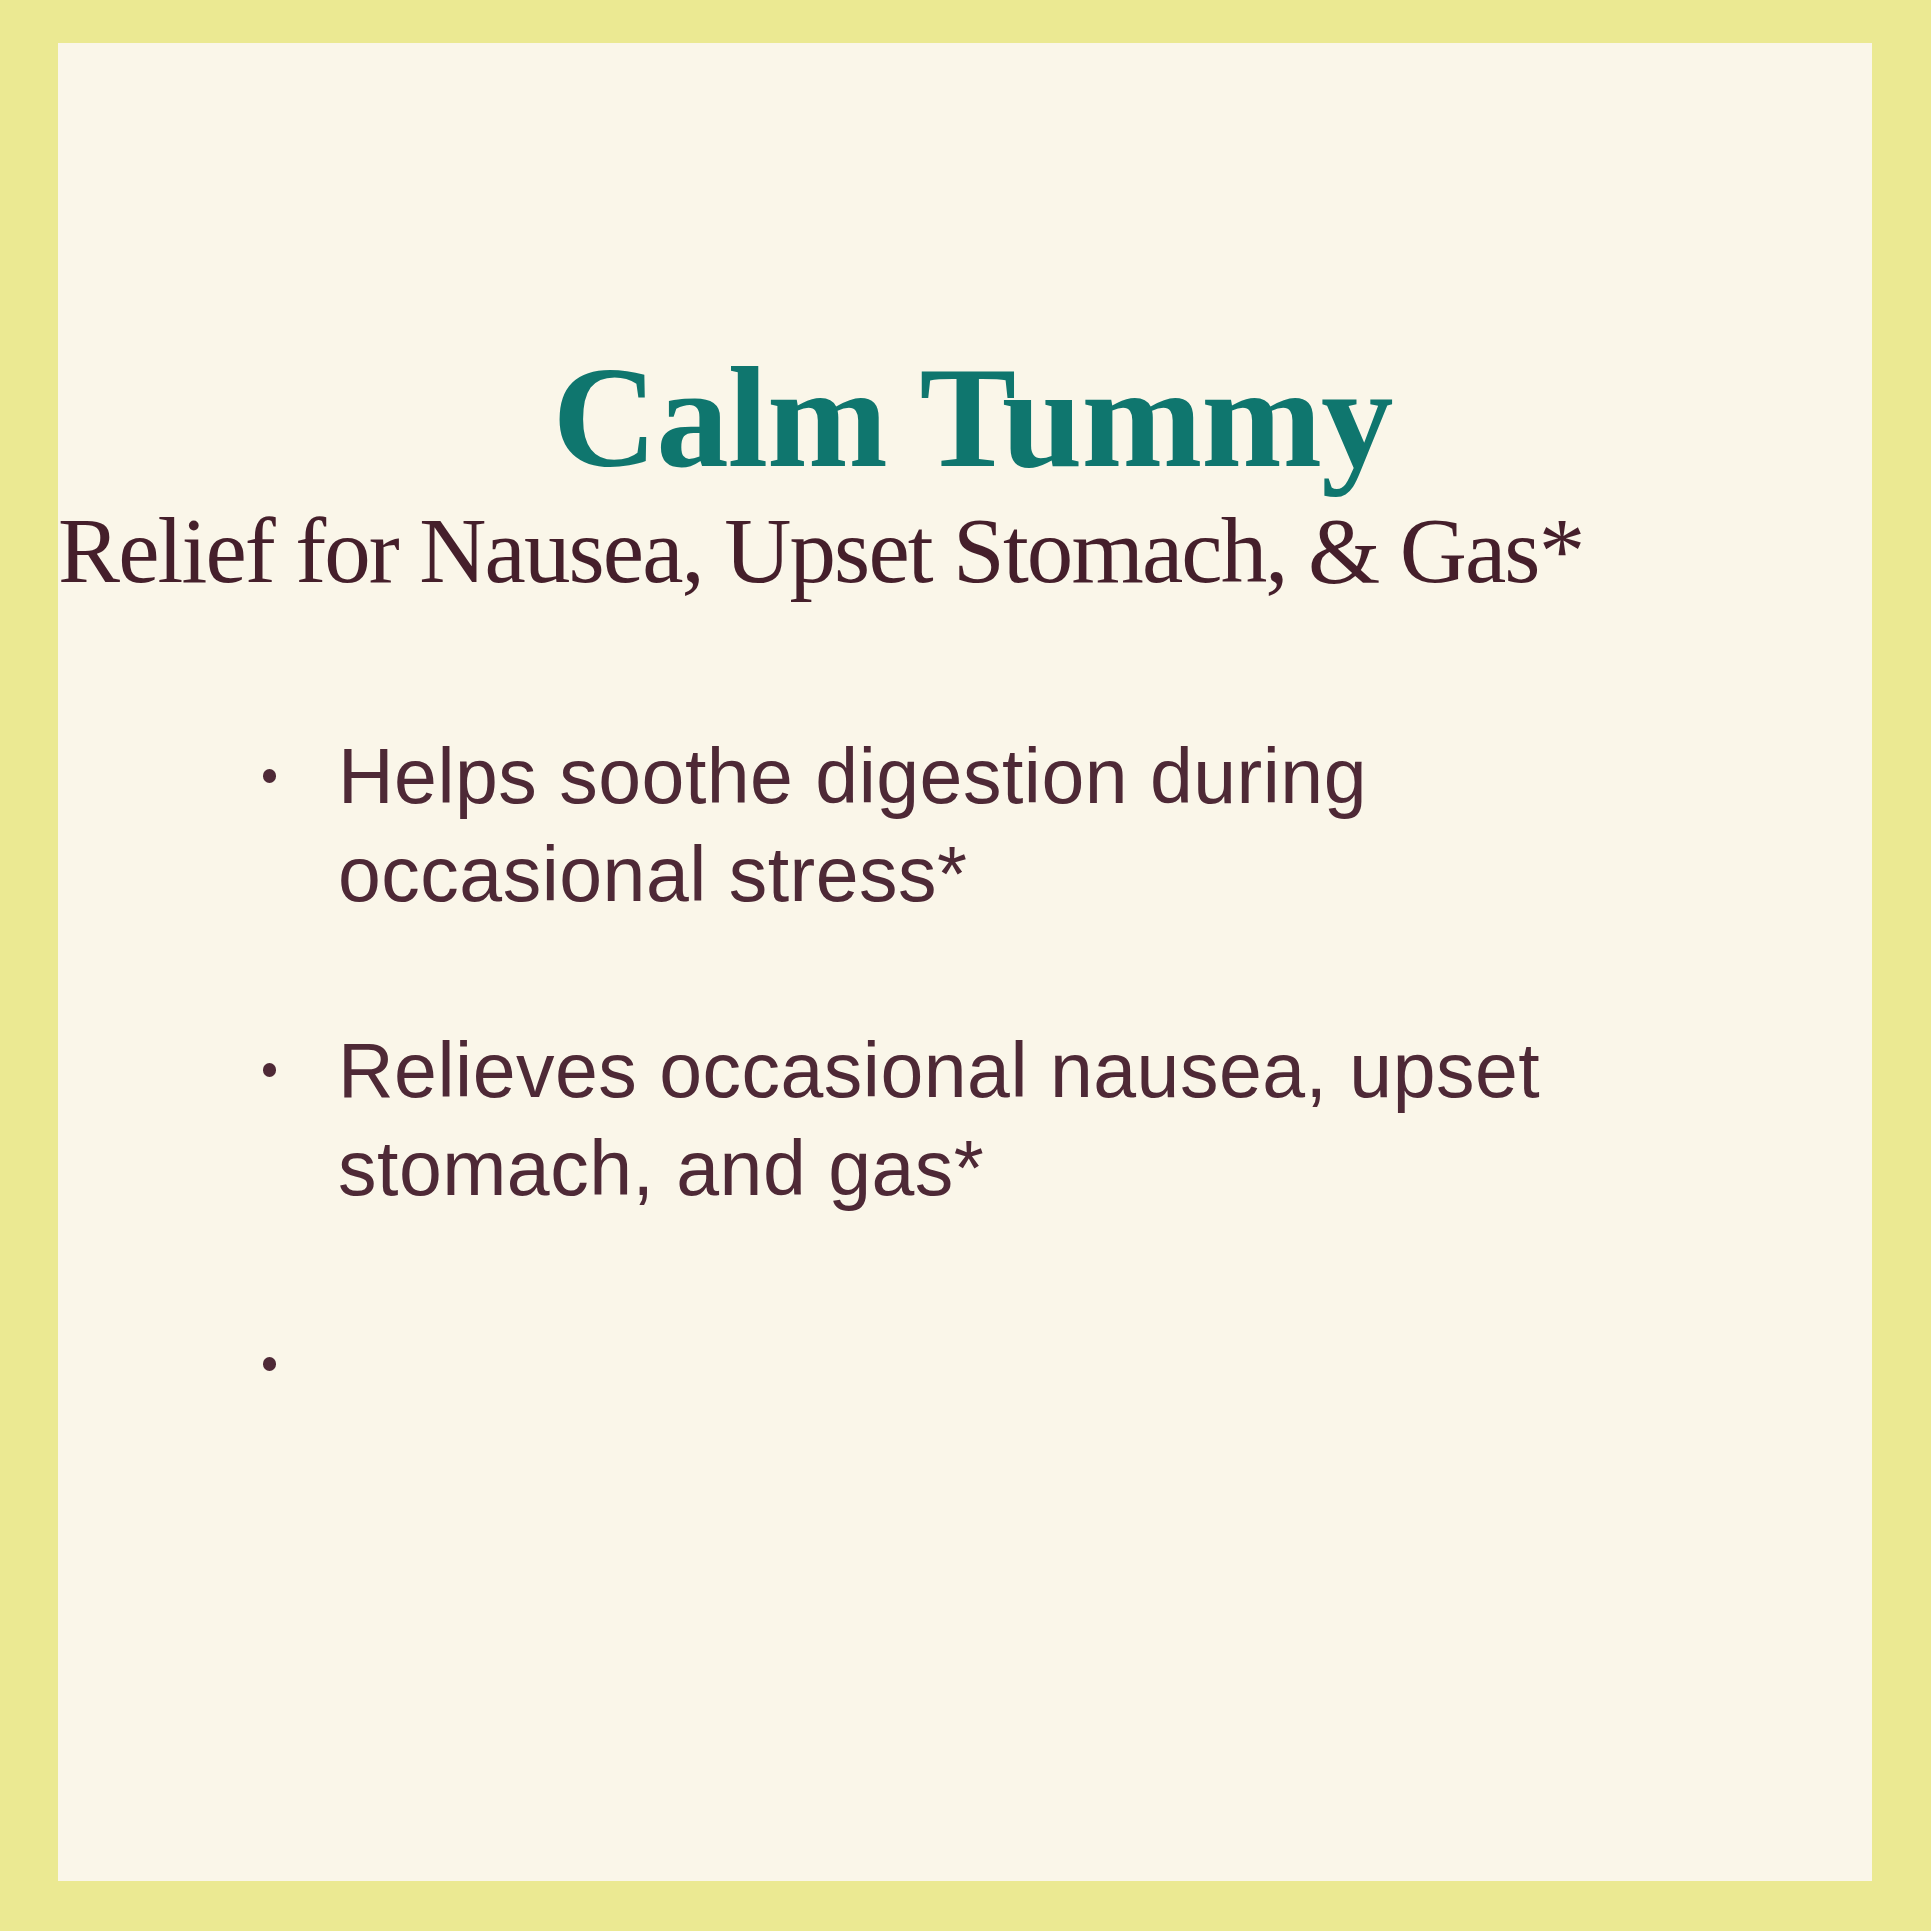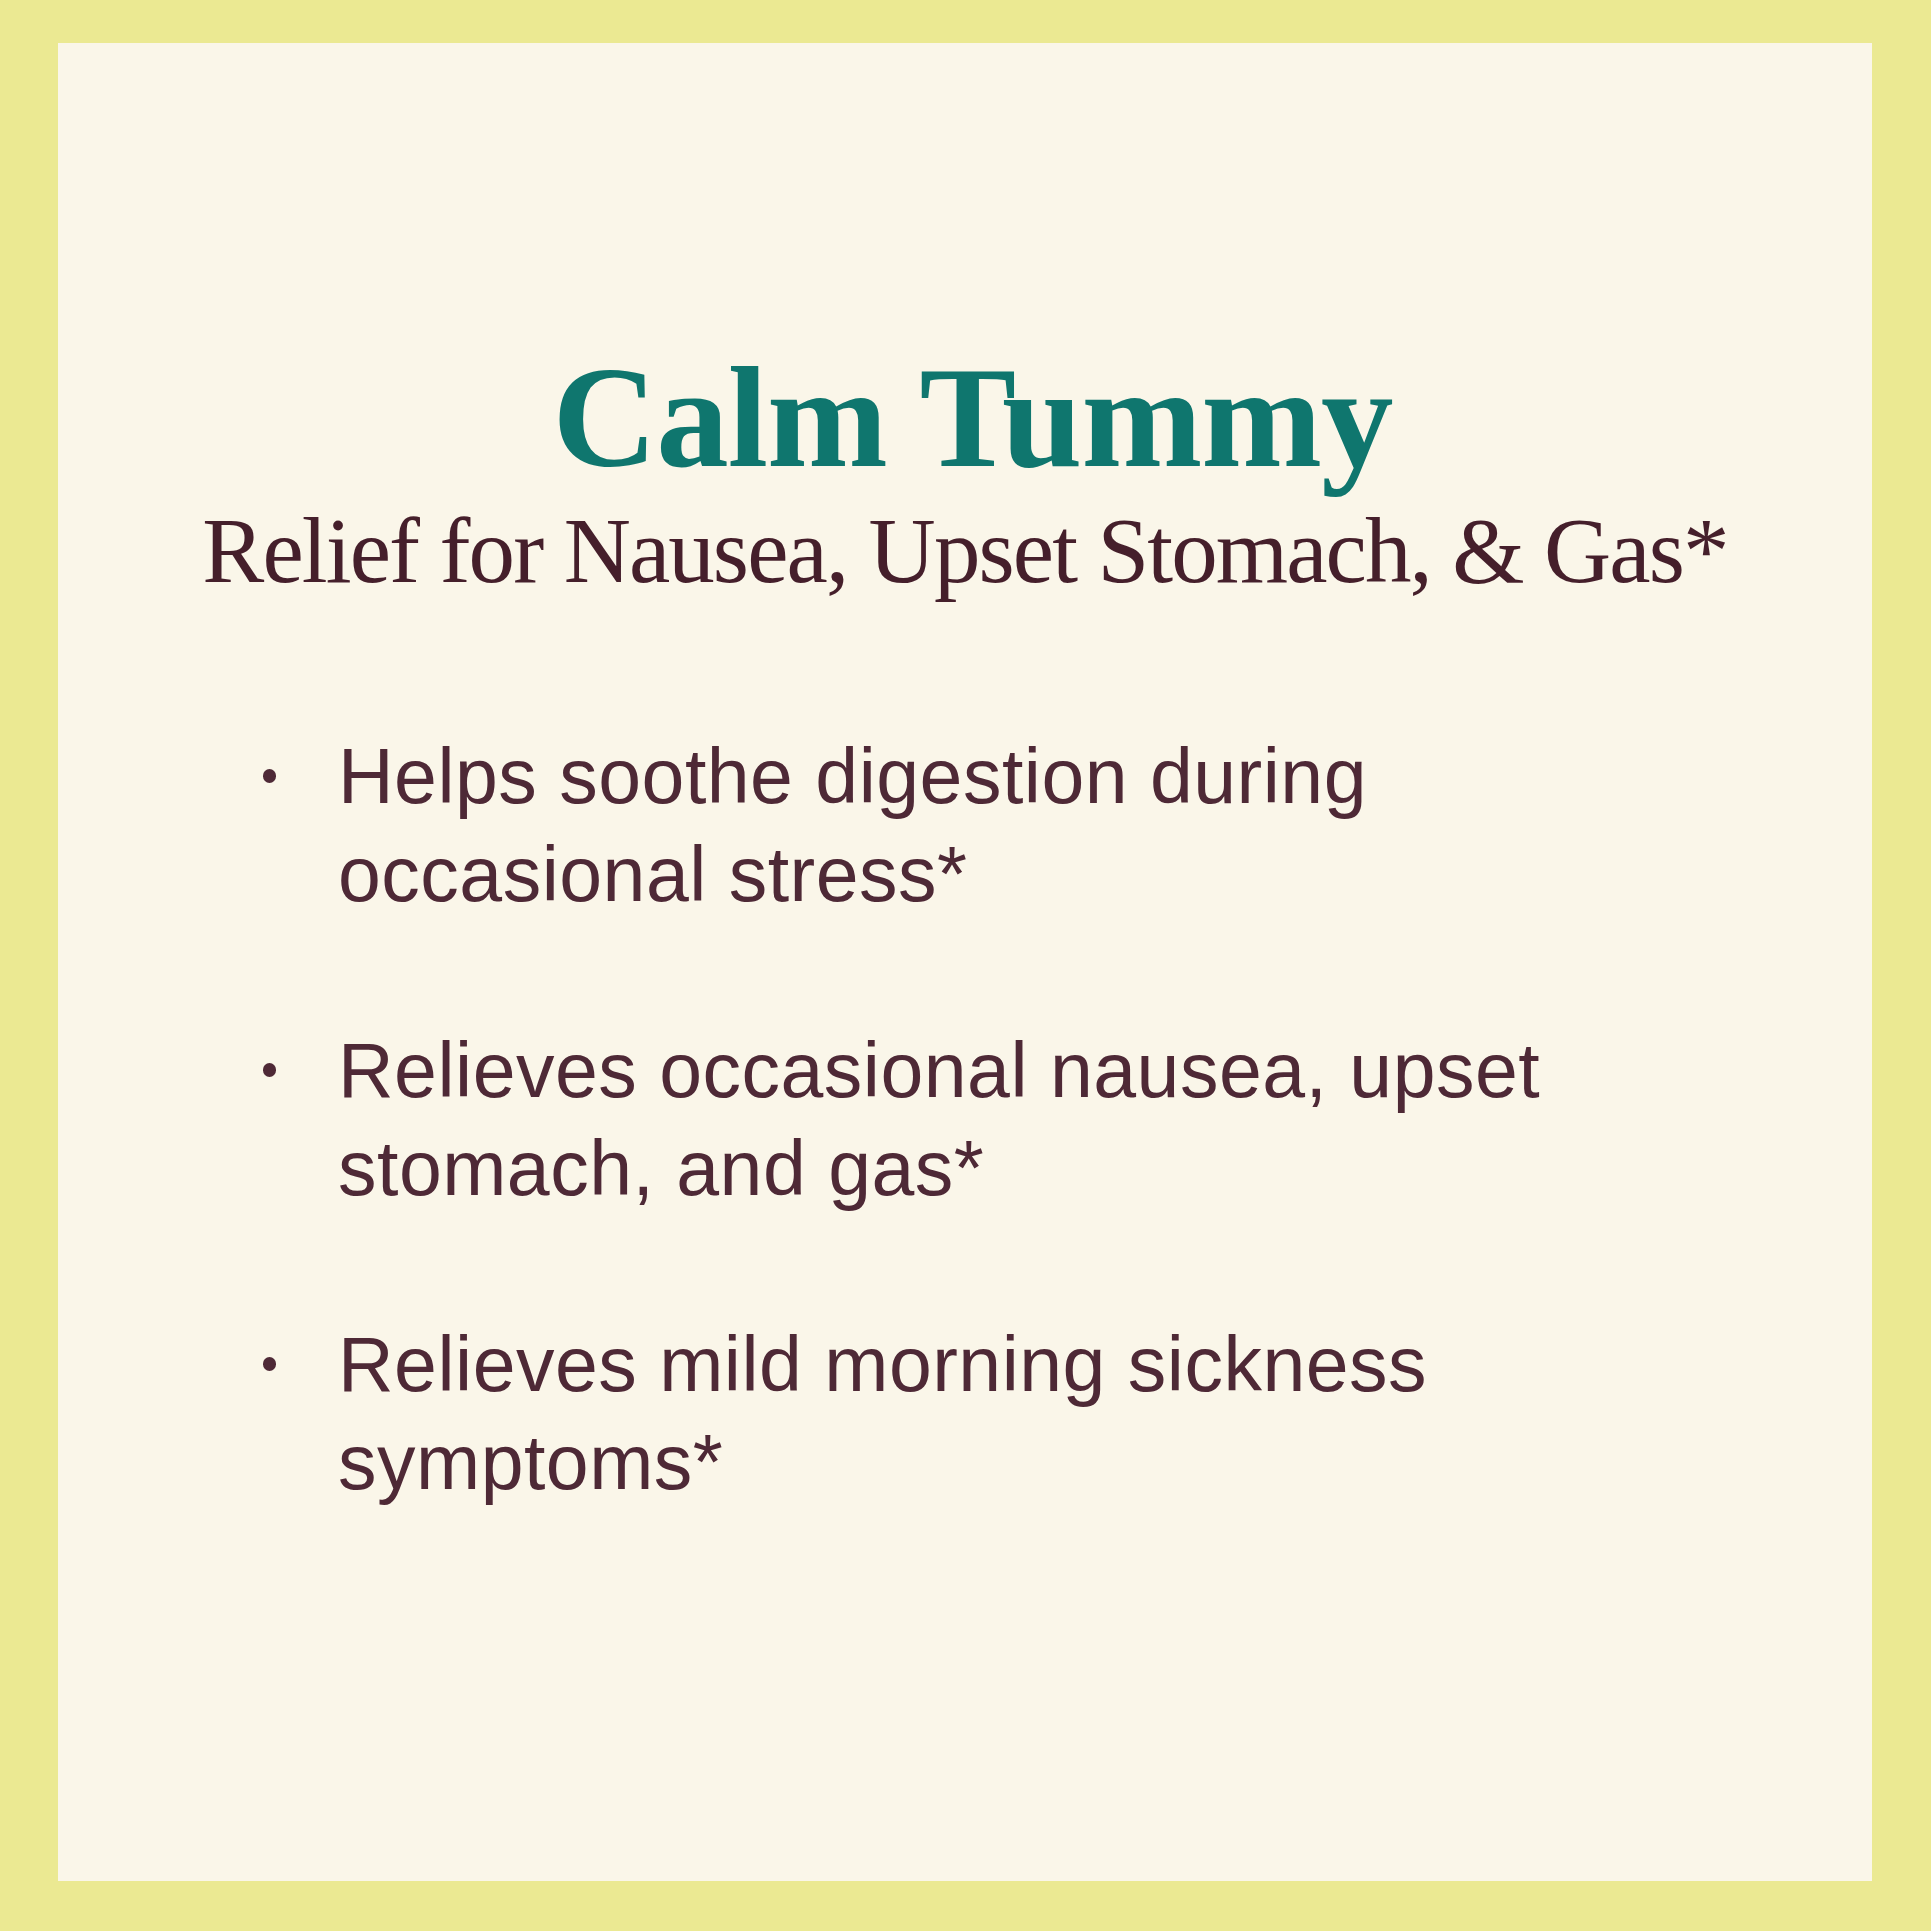--- a/index.html
+++ b/index.html
@@ -36,21 +36,20 @@
     line-height: 1;
     color: #0f766e;
     letter-spacing: -1px;
     padding-left: 15px;
   }
   .subtitle {
     position: absolute;
     left: 0;
     right: 0;
     top: 384px;
-    text-align: center;
     font-family: "Liberation Serif", serif;
     font-weight: 400;
     font-size: 93px;
     line-height: 1;
     color: #451f2b;
     letter-spacing: -1.9px;
   }
   .bullet-list {
     position: absolute;
     left: 203px;
@@ -93,20 +92,19 @@
         <span>Helps soothe digestion during occasional stress*</span>
       </div>
 
       <div class="bullet-item">
         <span class="bullet-dot"></span>
         <span>Relieves occasional nausea, upset stomach, and gas*</span>
       </div>
 
       <div class="bullet-item">
         <span class="bullet-dot"></span>
-        <span>Relieves mild morning sickness symptoms*</span>
       </div>
 
     </div>
 
   </div>
 </div>
 
 
 </body></html>

